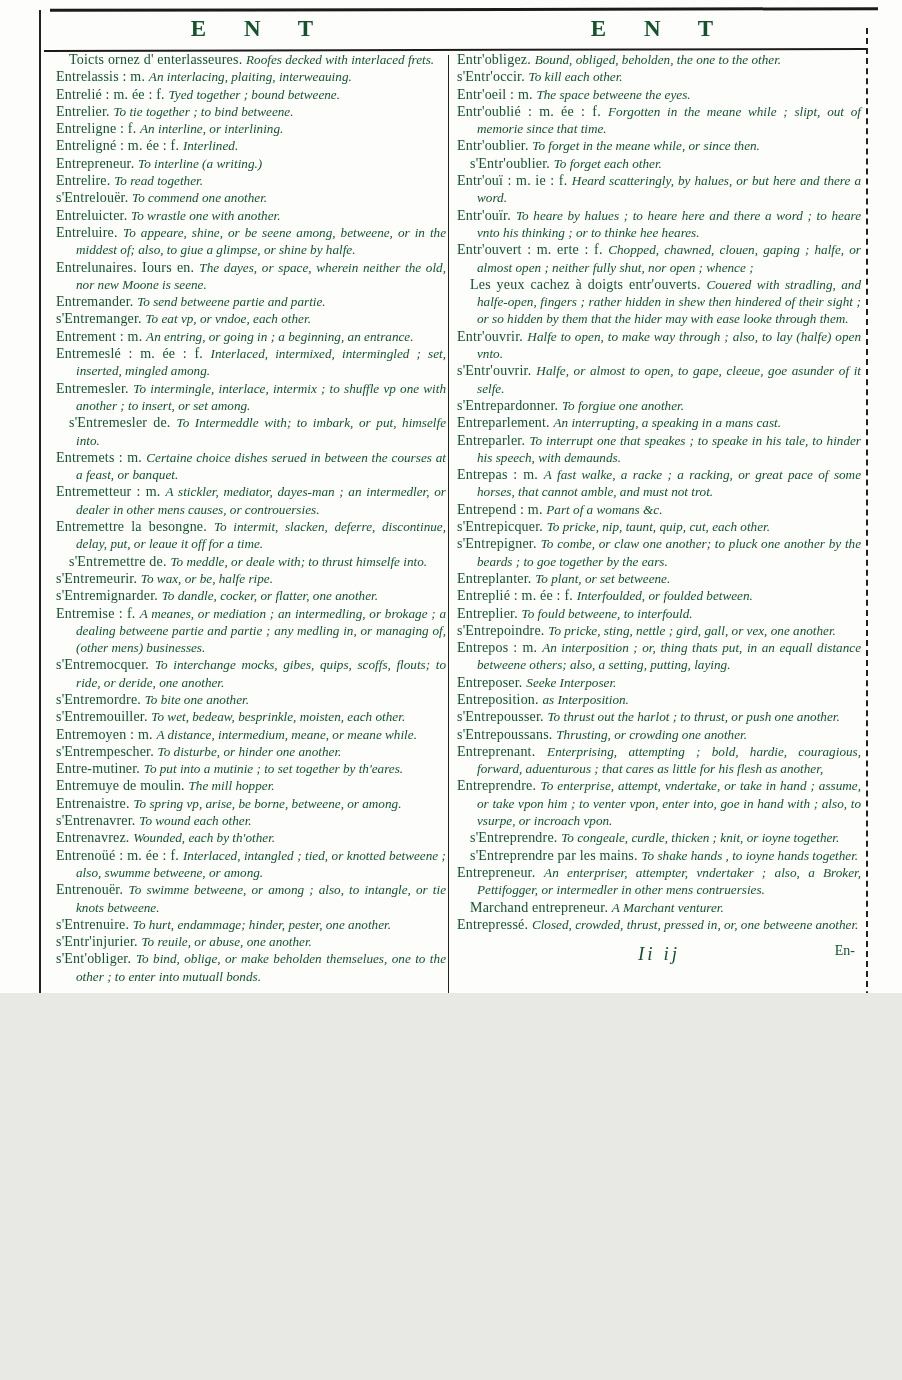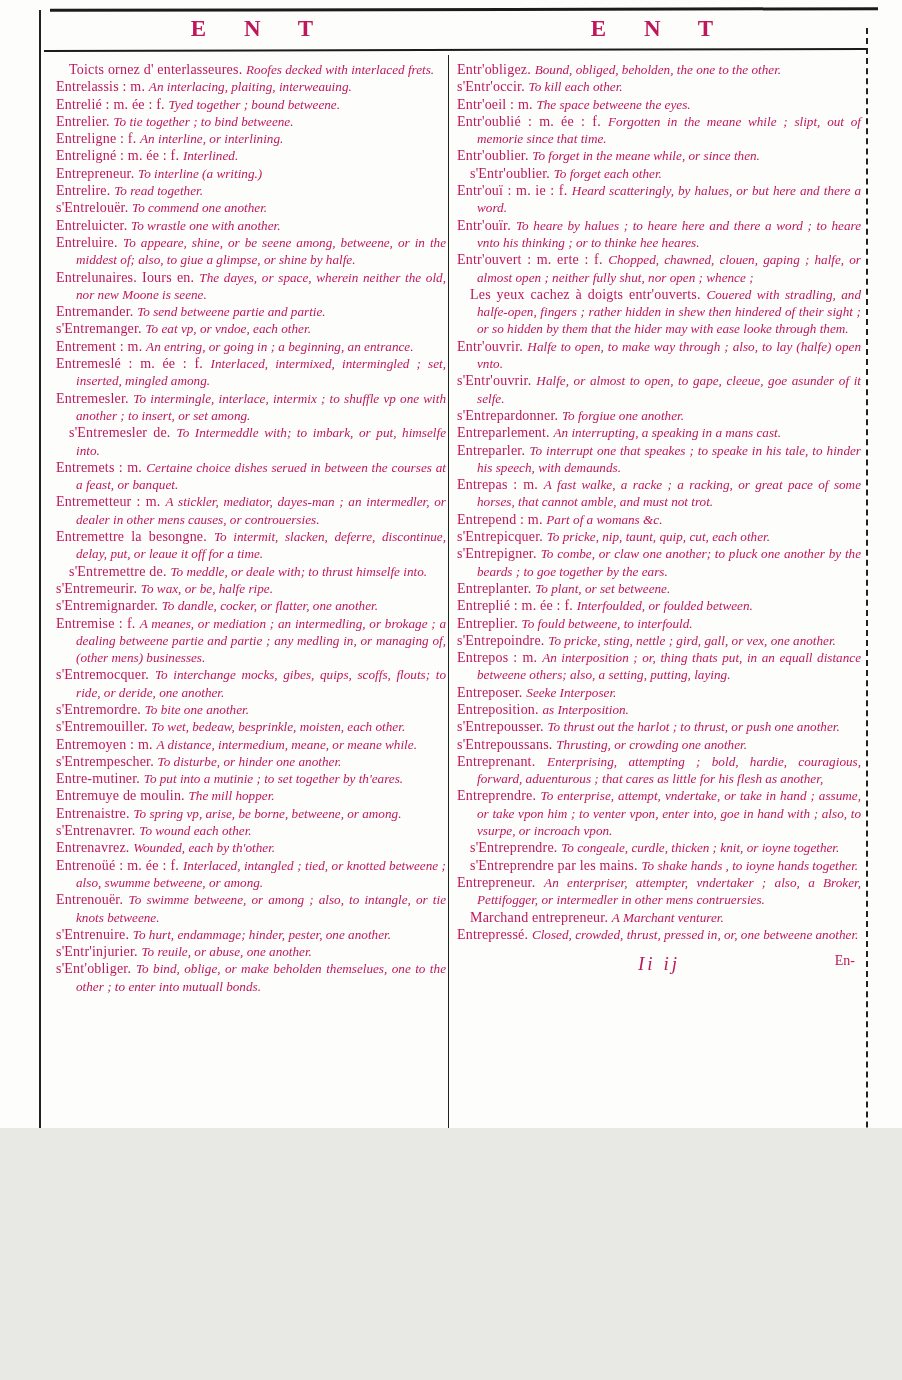--- a/index.html
+++ b/index.html
@@ -1,41 +1,41 @@
 <!DOCTYPE html>
 <html><head>
 <meta charset="utf-8">
 <style>
   html,body{margin:0;padding:0;background:#e8e8e4;}
   #page{
     position:relative;
-    width:902px;height:1128px;
+    width:902px;height:993px;
     background:#fdfdfb;
     font-family:"Liberation Serif","DejaVu Serif",serif;
-    color:#be185d;
+    color:#14532d;
     overflow:hidden;
   }
   
   .rule{position:absolute;background:#1c1b19;}
   #top-rule{left:50px;top:8px;width:828px;height:3px;transform:rotate(-0.12deg);}
   #header-rule{left:44px;top:49px;width:822px;height:2px;transform:rotate(-0.15deg);}
   #bottom-rule{left:74px;top:1254px;width:796px;height:2px;}
   #page-edge-rule{left:0px;top:1371px;width:902px;height:1px;background:#4a4945;}
   #left-border{position:absolute;left:39px;top:10px;height:1250px;width:0;border-left:2px solid #23211e;}
   #right-border{position:absolute;left:866px;top:28px;height:1230px;width:0;border-left:2px dashed #23211e;}
   #column-divider{position:absolute;left:448px;top:55px;height:1192px;width:0;border-left:1.5px solid #23211e;}
   
   .running-title{
     position:absolute;top:16px;width:388px;text-align:center;
     font-size:23px;font-weight:600;letter-spacing:16px;text-indent:16px;
   }
   #running-title-left{left:58px;}
   #running-title-right{left:458px;}
   
-  .col{position:absolute;top:61px;text-align:justify;}
+  .col{position:absolute;top:51px;text-align:justify;}
   #left-column{left:56px;width:390px;}
   #right-column{left:457px;width:404px;}
   .entry{margin:0;padding-left:20px;text-indent:-20px;font-size:13.2px;line-height:17.3px;}
   .entry.sub{text-indent:-7px;}
   .head{font-style:normal;font-size:14px;letter-spacing:0.2px;}
   .def{font-style:italic;}
   
   #footer-line{position:relative;margin-top:10px;height:20px;}
   #signature-mark{
     position:absolute;left:0;right:0;text-align:center;

